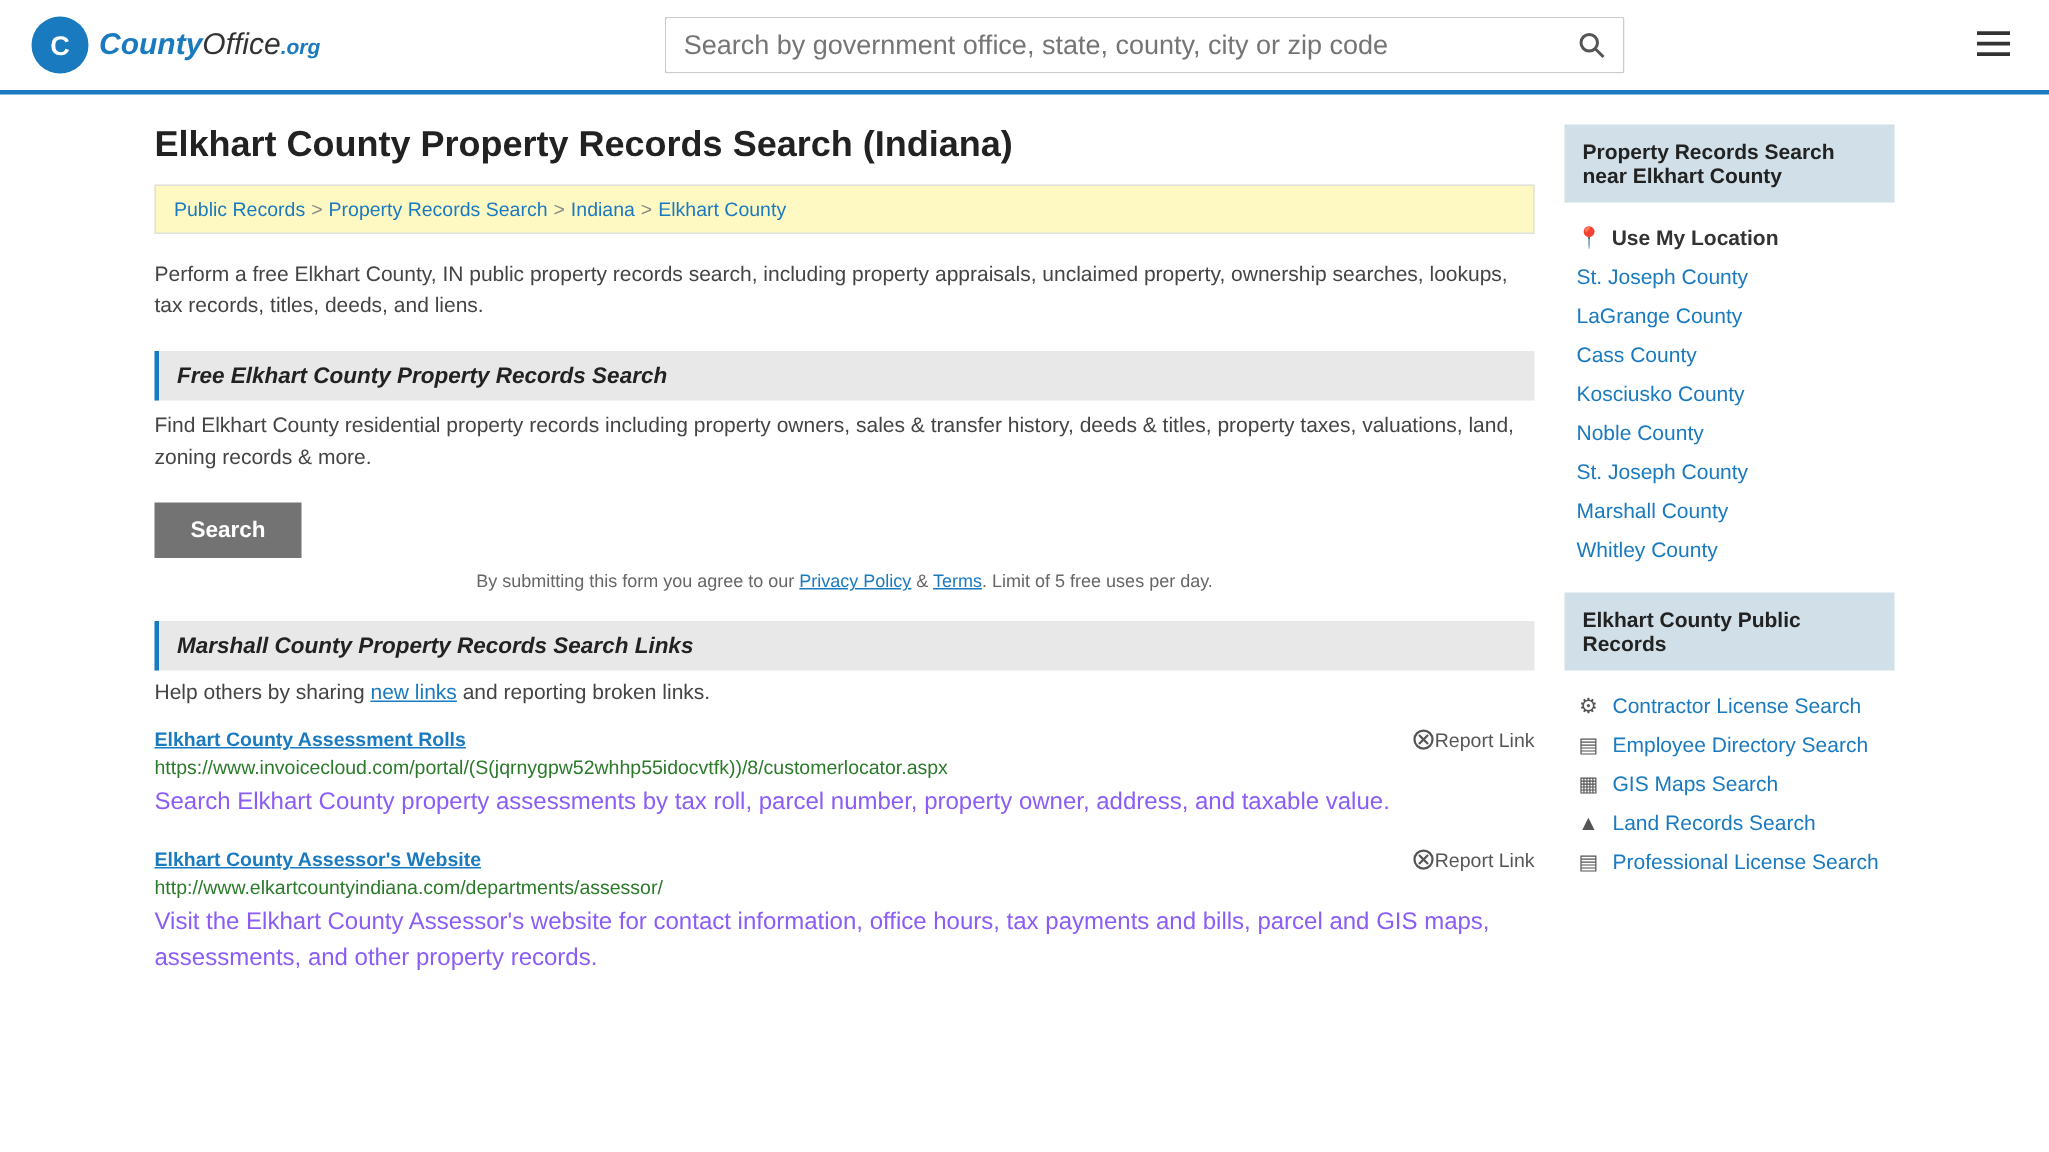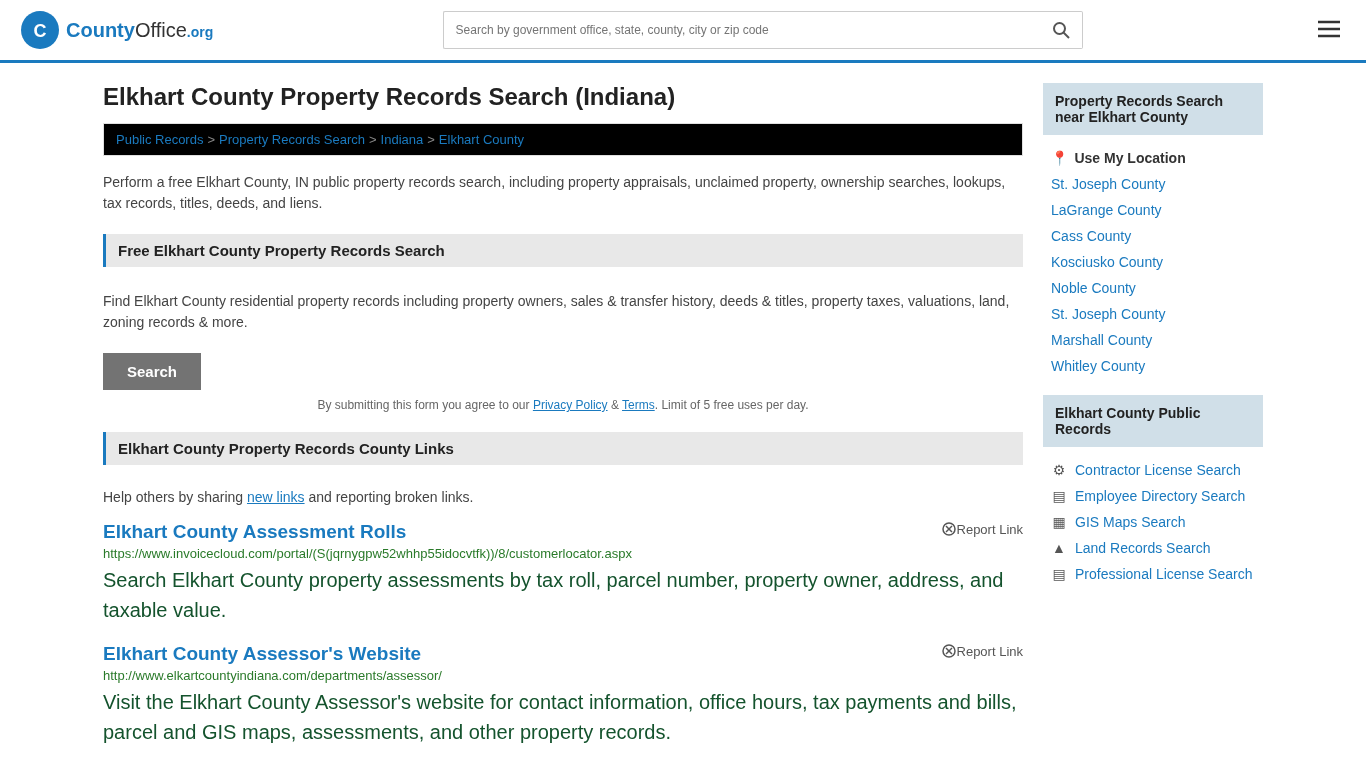--- a/index.html
+++ b/index.html
@@ -28,21 +28,21 @@
       align-items: center;
       flex: 1;
       max-width: 640px;
       margin: 0 30px;
     }
     .header-search input {
       flex: 1;
       padding: 8px 12px;
       border: 1px solid #ccc;
       border-right: none;
-      font-size: 12px;
+      font-size: 18px;
       outline: none;
       height: 38px;
       border-radius: 2px 0 0 2px;
     }
     .header-search-btn {
       background: #fff;
       border: 1px solid #ccc;
       border-left: none;
       padding: 0 12px;
       height: 38px;
@@ -77,21 +77,21 @@
     
     .page-title {
       font-size: 24px;
       font-weight: bold;
       color: #222;
       margin-bottom: 12px;
     }
 
     
     .breadcrumb {
-      background: #000000;
+      background: #fef9c3;
       padding: 8px 12px;
       border: 1px solid #e0e0e0;
       font-size: 13px;
       color: #555;
       margin-bottom: 16px;
       display: flex;
       align-items: center;
       gap: 4px;
       flex-wrap: wrap;
     }
@@ -109,22 +109,23 @@
       line-height: 1.5;
     }
 
     
     .section-header {
       background: #e8e8e8;
       padding: 8px 12px;
       font-size: 15px;
       font-weight: bold;
       color: #222;
-      margin-bottom: 24px;
+      margin-bottom: 6px;
       border-left: 3px solid #1a7abf;
+      font-style: italic;
     }
 
     
     .search-form {
       display: flex;
       margin-bottom: 8px;
     }
     .search-form input {
       flex: 1;
       padding: 10px 14px;
@@ -176,45 +177,46 @@
     .link-entry {
       margin-bottom: 18px;
     }
     .link-entry-header {
       display: flex;
       justify-content: space-between;
       align-items: flex-start;
       margin-bottom: 3px;
     }
     .link-title {
-      font-size: 19px;
-      font-weight: bold;
-      color: #1a7abf;
+      font-size: 13px;
+      font-weight: bold;
+      color: #1a7abf;
+      text-decoration: underline;
       cursor: pointer;
       text-align: right;
     }
     .report-link-btn {
       display: flex;
       align-items: center;
       gap: 0;
       font-size: 13px;
       color: #555;
       cursor: pointer;
       background: none;
       border: none;
       white-space: nowrap;
     }
     .link-url {
       color: #2a7a2a;
       font-size: 13px;
       margin-bottom: 4px;
     }
     .link-desc {
-      font-size: 20px;
-      color: #14532d;
+      font-size: 16px;
+      color: #8b5cf6;
       line-height: 1.5;
     }
 
     
     .sidebar-section-header {
       background: #d0dfe8;
       padding: 10px 12px;
       font-size: 14px;
       font-weight: bold;
       color: #222;
@@ -255,21 +257,21 @@
 </head>
 <body>
 
 <header class="header">
   <div class="logo-area">
 
     <svg class="logo-icon" viewBox="0 0 40 40" xmlns="http://www.w3.org/2000/svg">
       <circle cx="20" cy="20" r="19" fill="#1a7abf"></circle>
       <text x="50%" y="55%" text-anchor="middle" fill="white" font-size="18" font-weight="bold" dominant-baseline="middle">C</text>
     </svg>
-    <span style="font-size:20px; font-weight:bold; color:#1a7abf;">County<span style="color:#333; font-weight:normal;">Office</span><span style="color:#1a7abf; font-size:14px;">.org</span></span>
+    <span style="font-size:20px; font-weight:bold; color:#1a7abf;font-style:italic;">County<span style="color:#333; font-weight:normal;">Office</span><span style="color:#1a7abf; font-size:14px;">.org</span></span>
   </div>
 
   <div class="header-search">
     <input type="text" placeholder="Search by government office, state, county, city or zip code" style="">
     <button class="header-search-btn">
       <svg width="18" height="18" viewBox="0 0 18 18">
         <circle cx="7.5" cy="7.5" r="5.5" stroke="#555" stroke-width="2" fill="none"></circle>
         <line x1="11.5" y1="11.5" x2="17" y2="17" stroke="#555" stroke-width="2"></line>
       </svg>
     </button>
@@ -311,21 +313,21 @@
     </div>
 
     <p class="form-disclaimer">
       <span>By submitting this form you agree to our</span>
       <a href="#">Privacy Policy</a>
       &amp;
       <a href="#">Terms</a>.
       <span>Limit of 5 free uses per day.</span>
     </p>
 
-    <div class="section-header">Elkhart County Property Records County Links</div>
+    <div class="section-header">Marshall County Property Records Search Links</div>
 
 
     <p class="share-line">
       <span>Help others by sharing</span>
       <a href="#">new links</a>
       <span>and reporting broken links.</span>
     </p>
 
     <div class="link-entry">
       <div class="link-entry-header">

